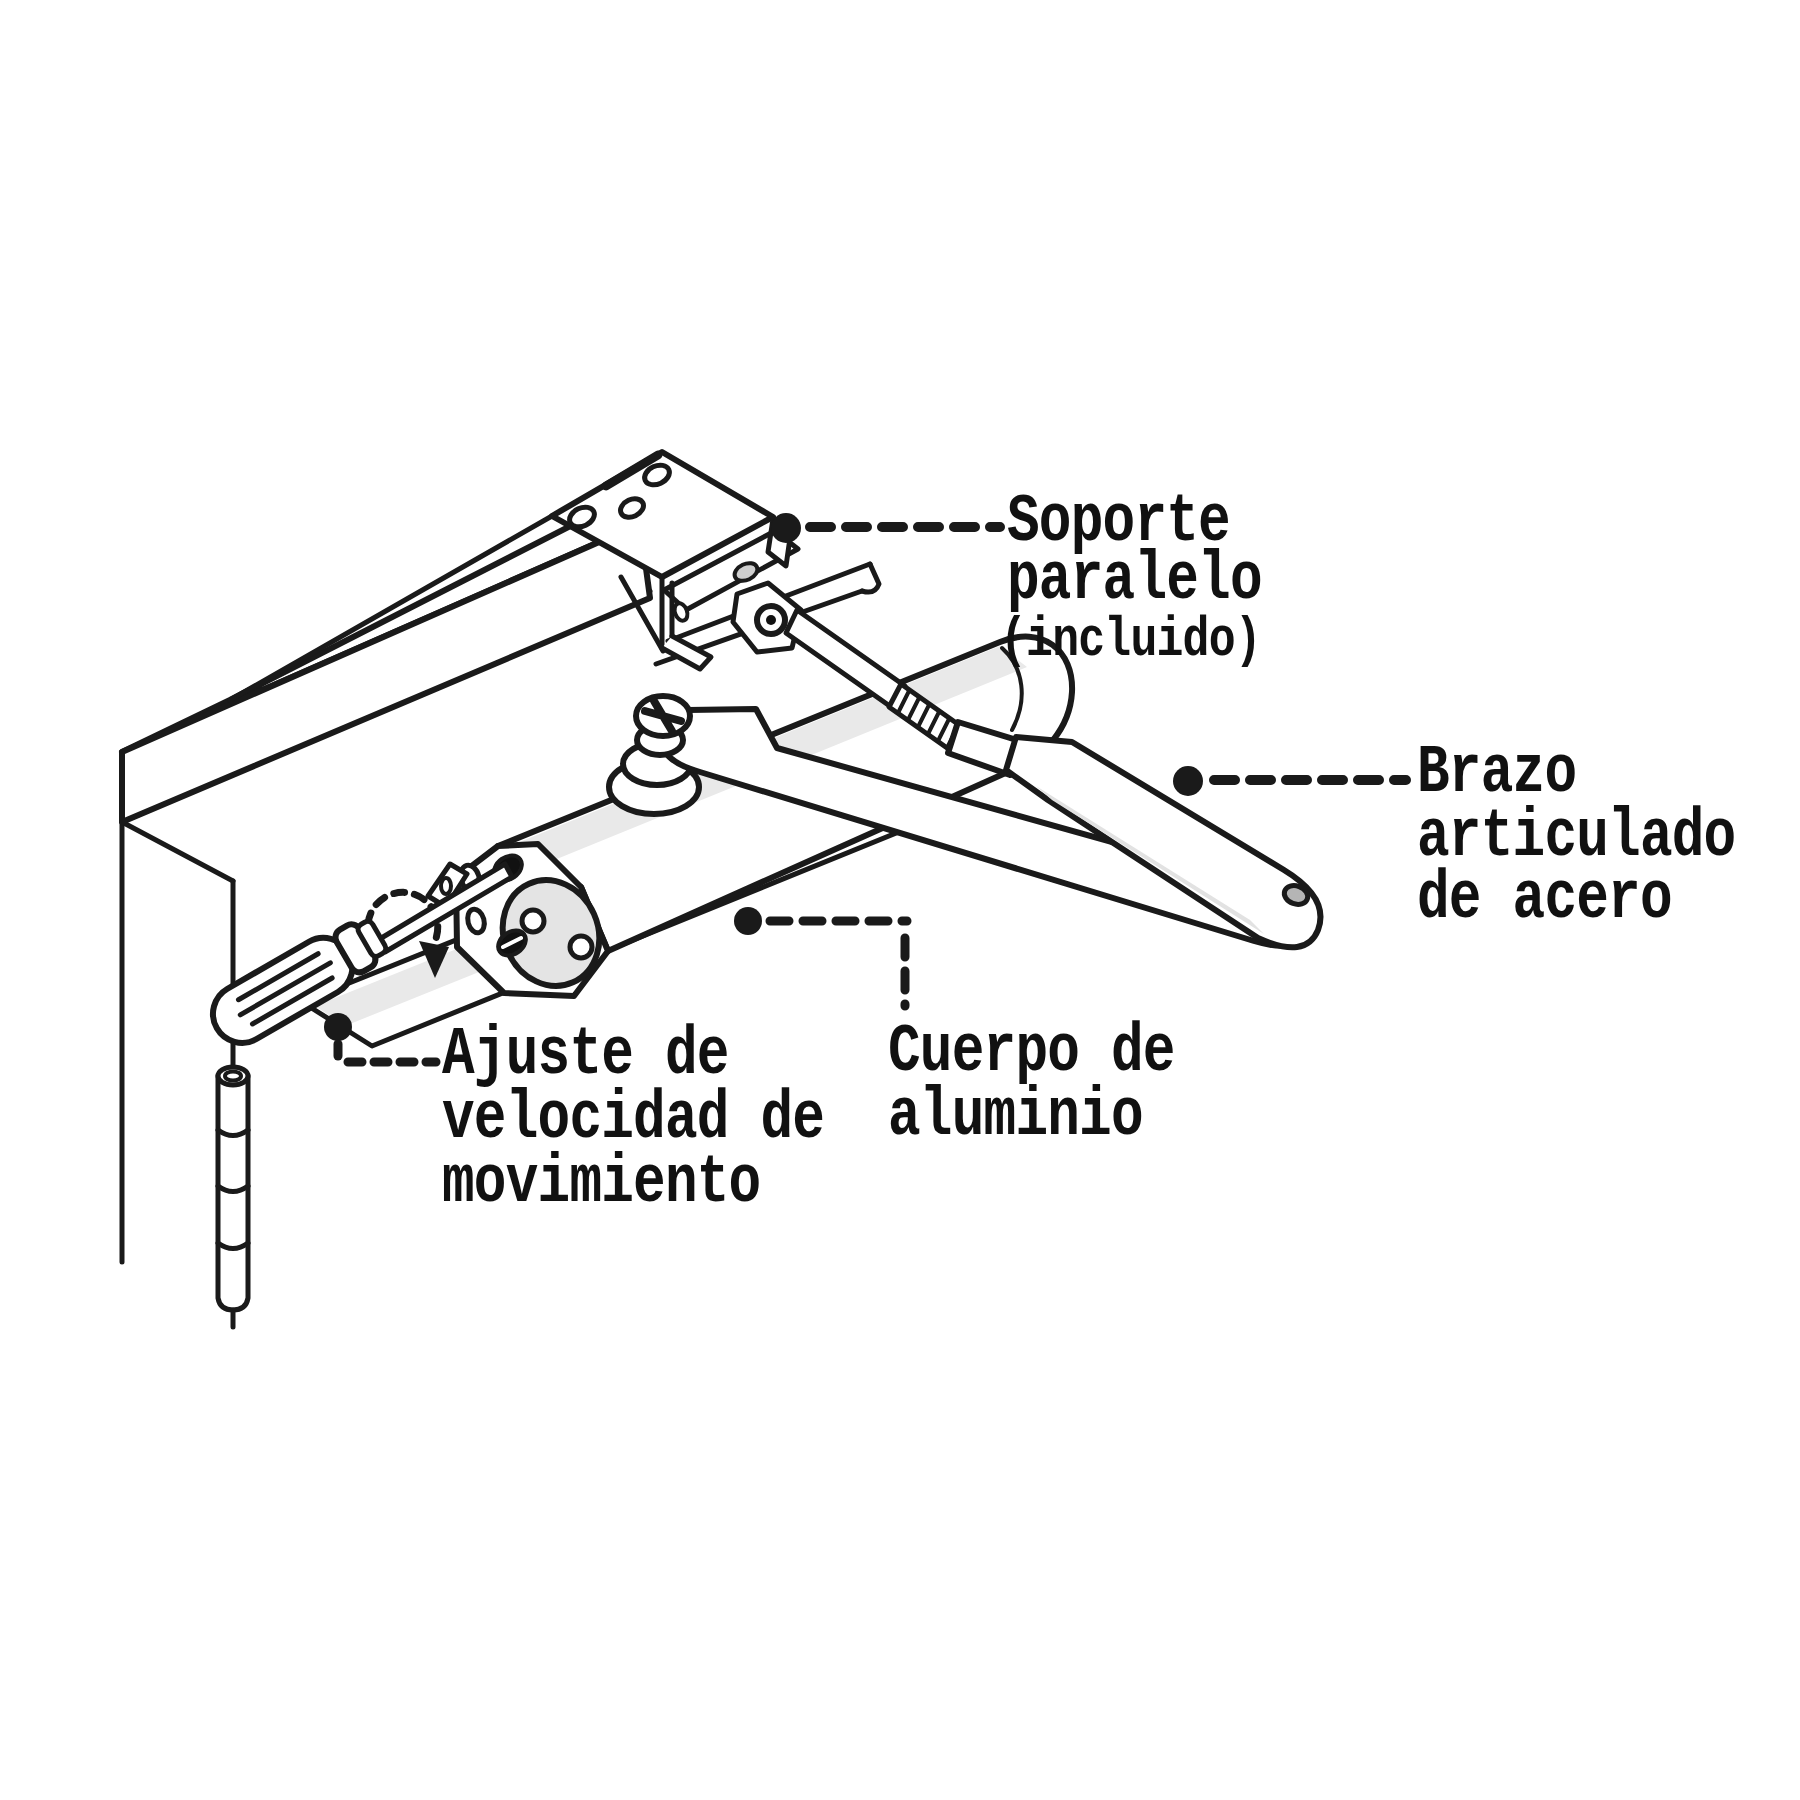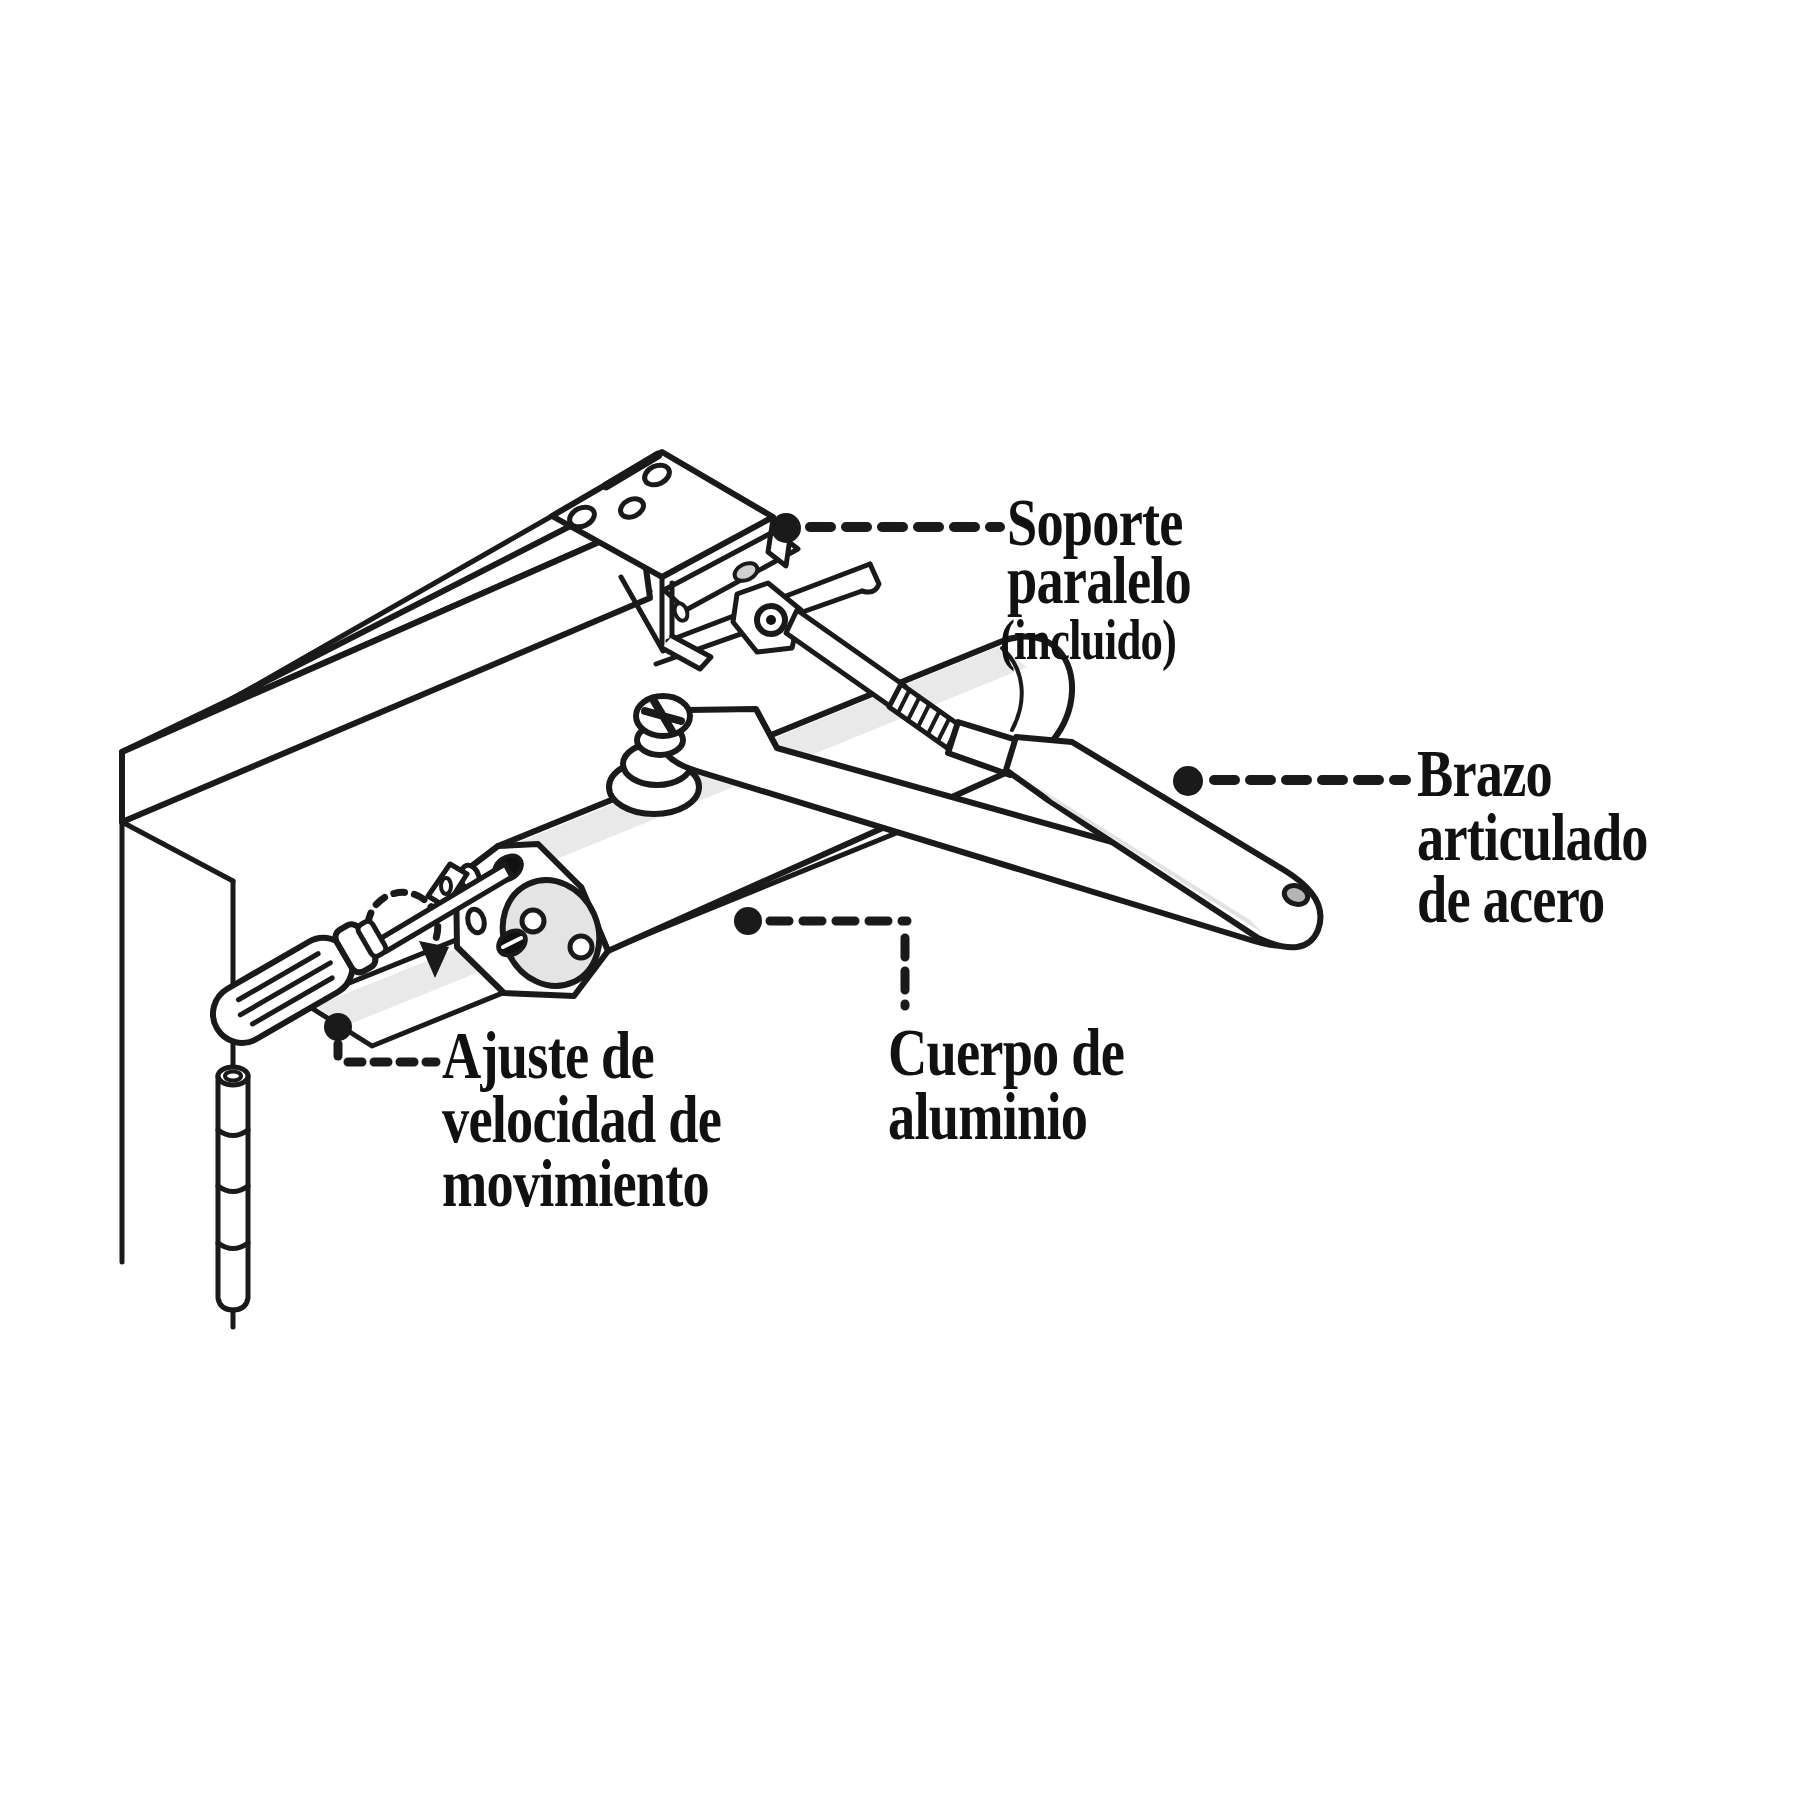--- a/index.html
+++ b/index.html
@@ -1,17 +1,17 @@
 <!DOCTYPE html>
 <html><head>
 <meta charset="utf-8">
 <style>
   html,body{margin:0;padding:0;background:#fff;}
   #stage{position:relative;width:1800px;height:1344px;background:#fff;overflow:hidden;
-         font-family:Liberation Serif, serif;}
+         font-family:Liberation Mono, monospace;}
   #art{position:absolute;left:0;top:0;}
   .lbl{position:absolute;color:#111;font-weight:700;font-size:68px;line-height:1;
        white-space:nowrap;transform:scaleX(0.80);transform-origin:left top;
        letter-spacing:-1px;}
   .lbl.small{font-size:56px;}
 </style>
 </head>
 <body>
 
 <div id="stage">

